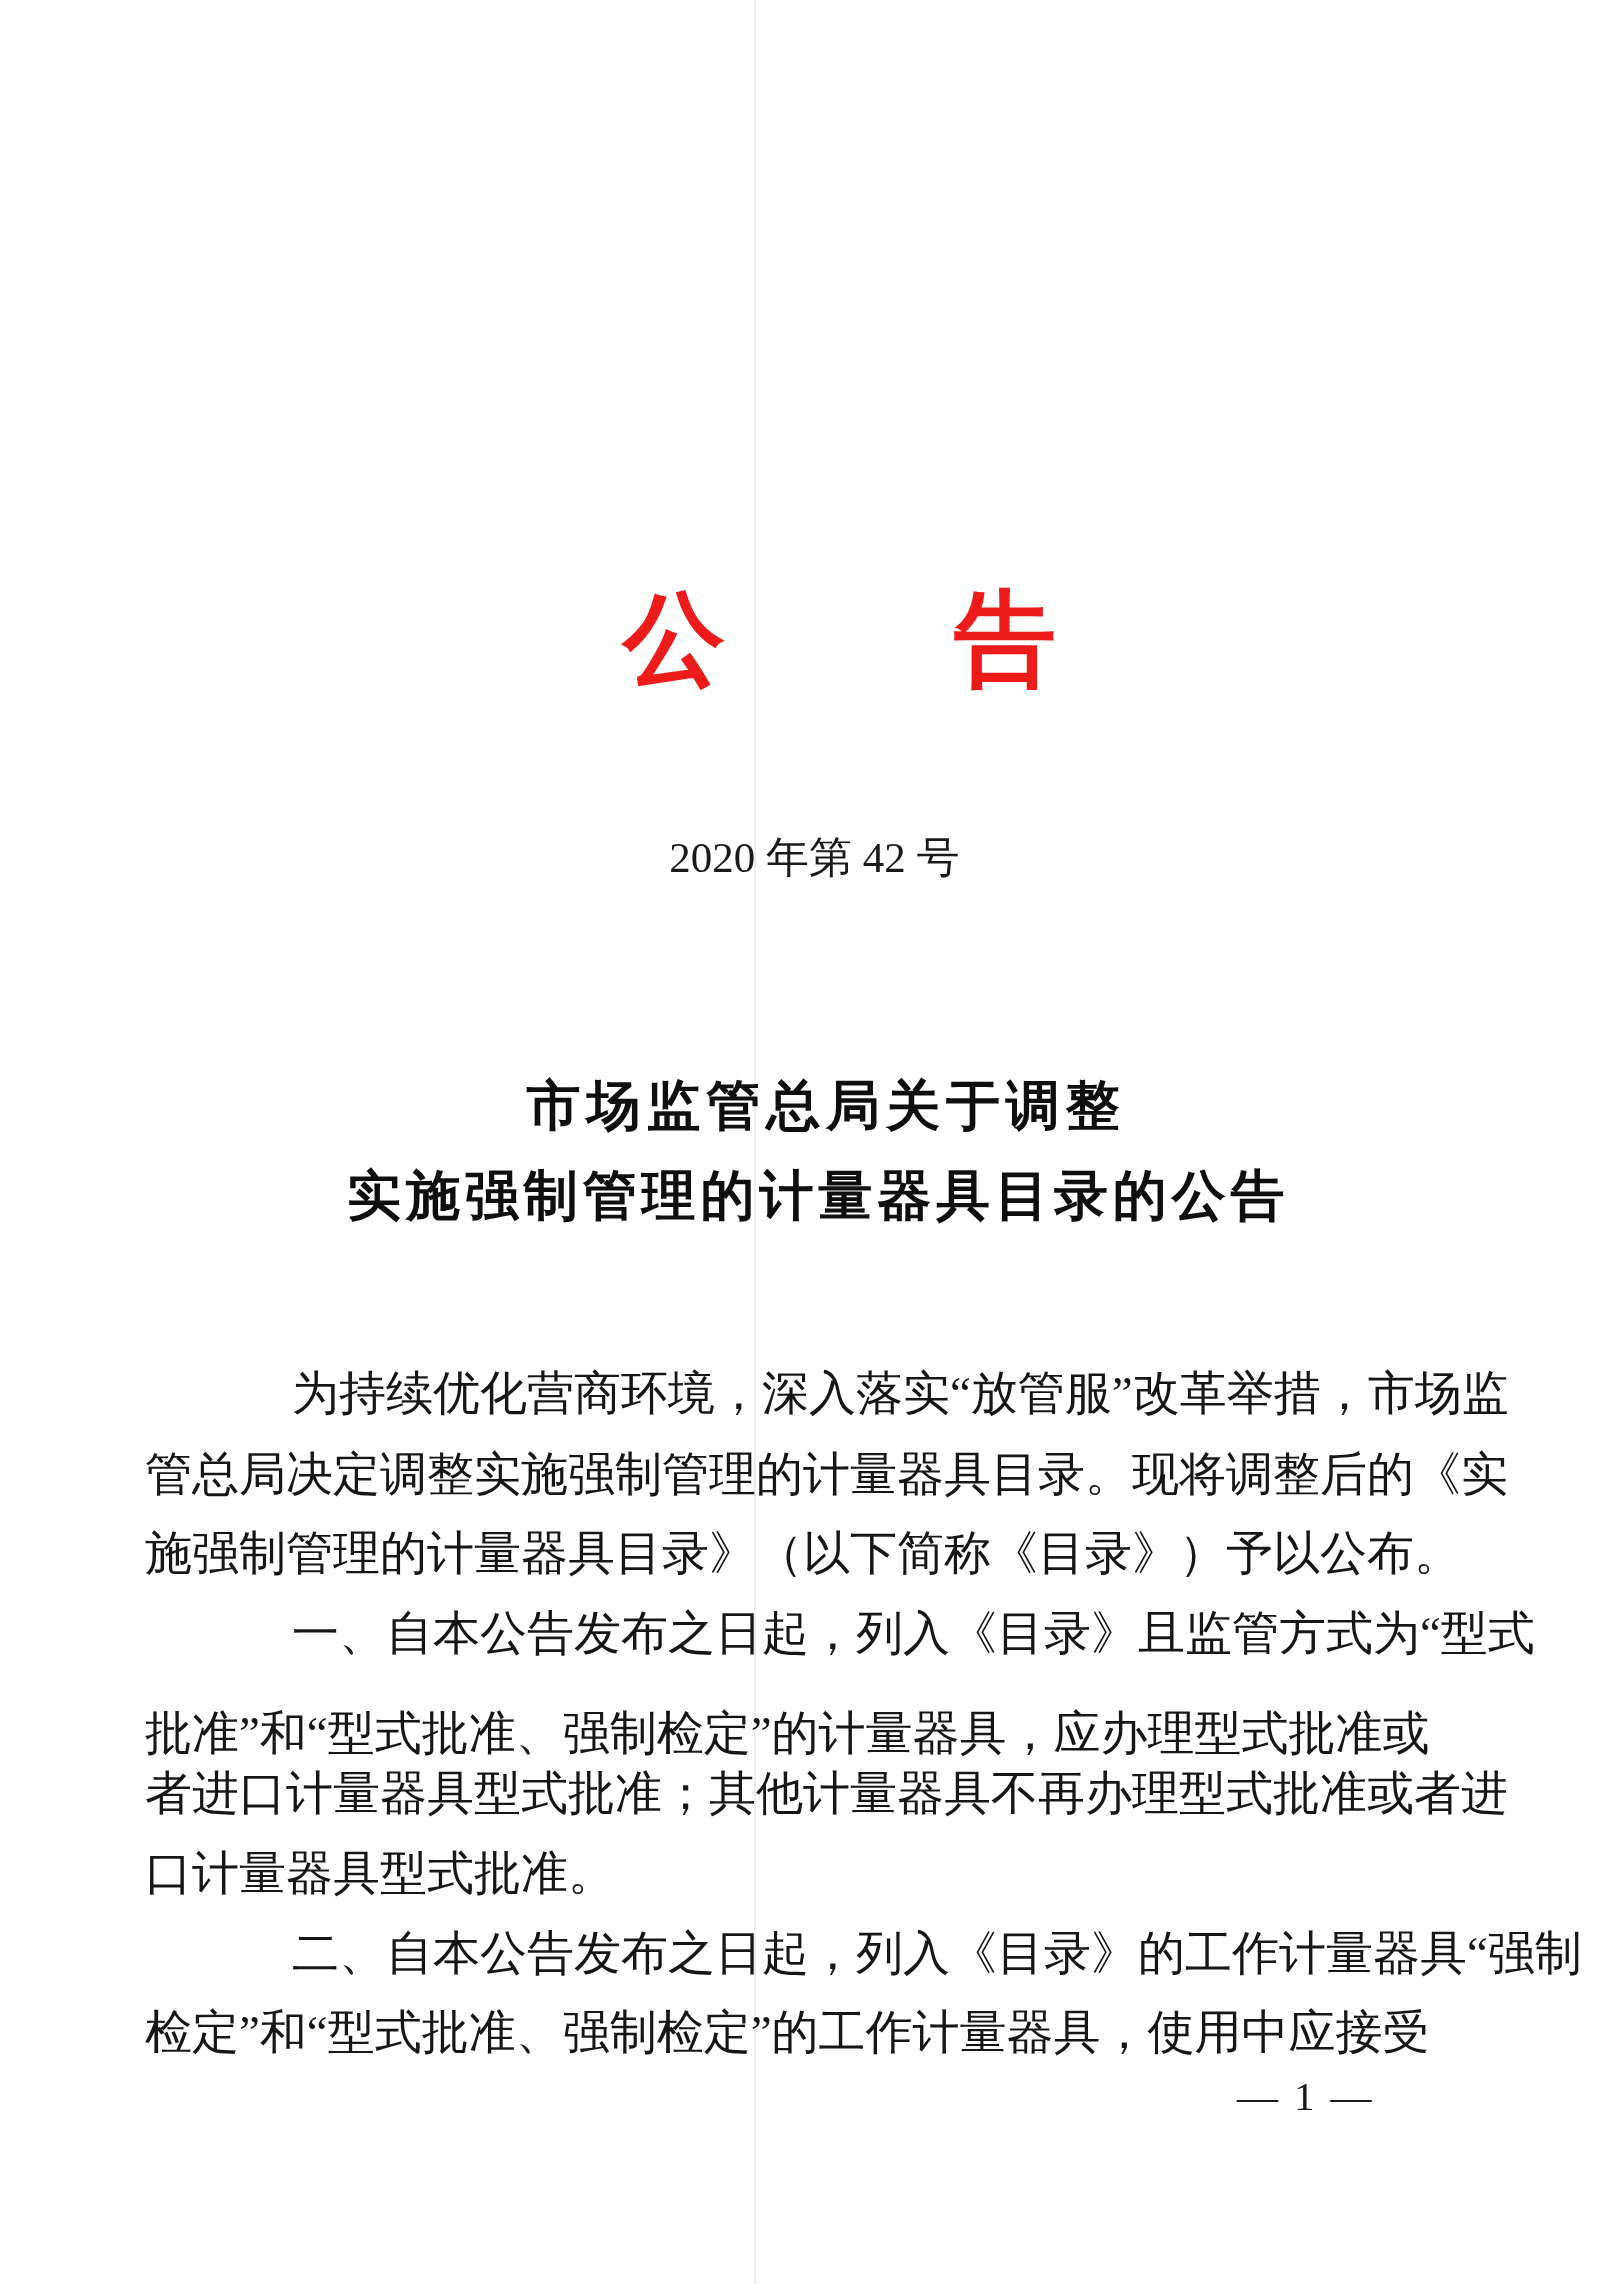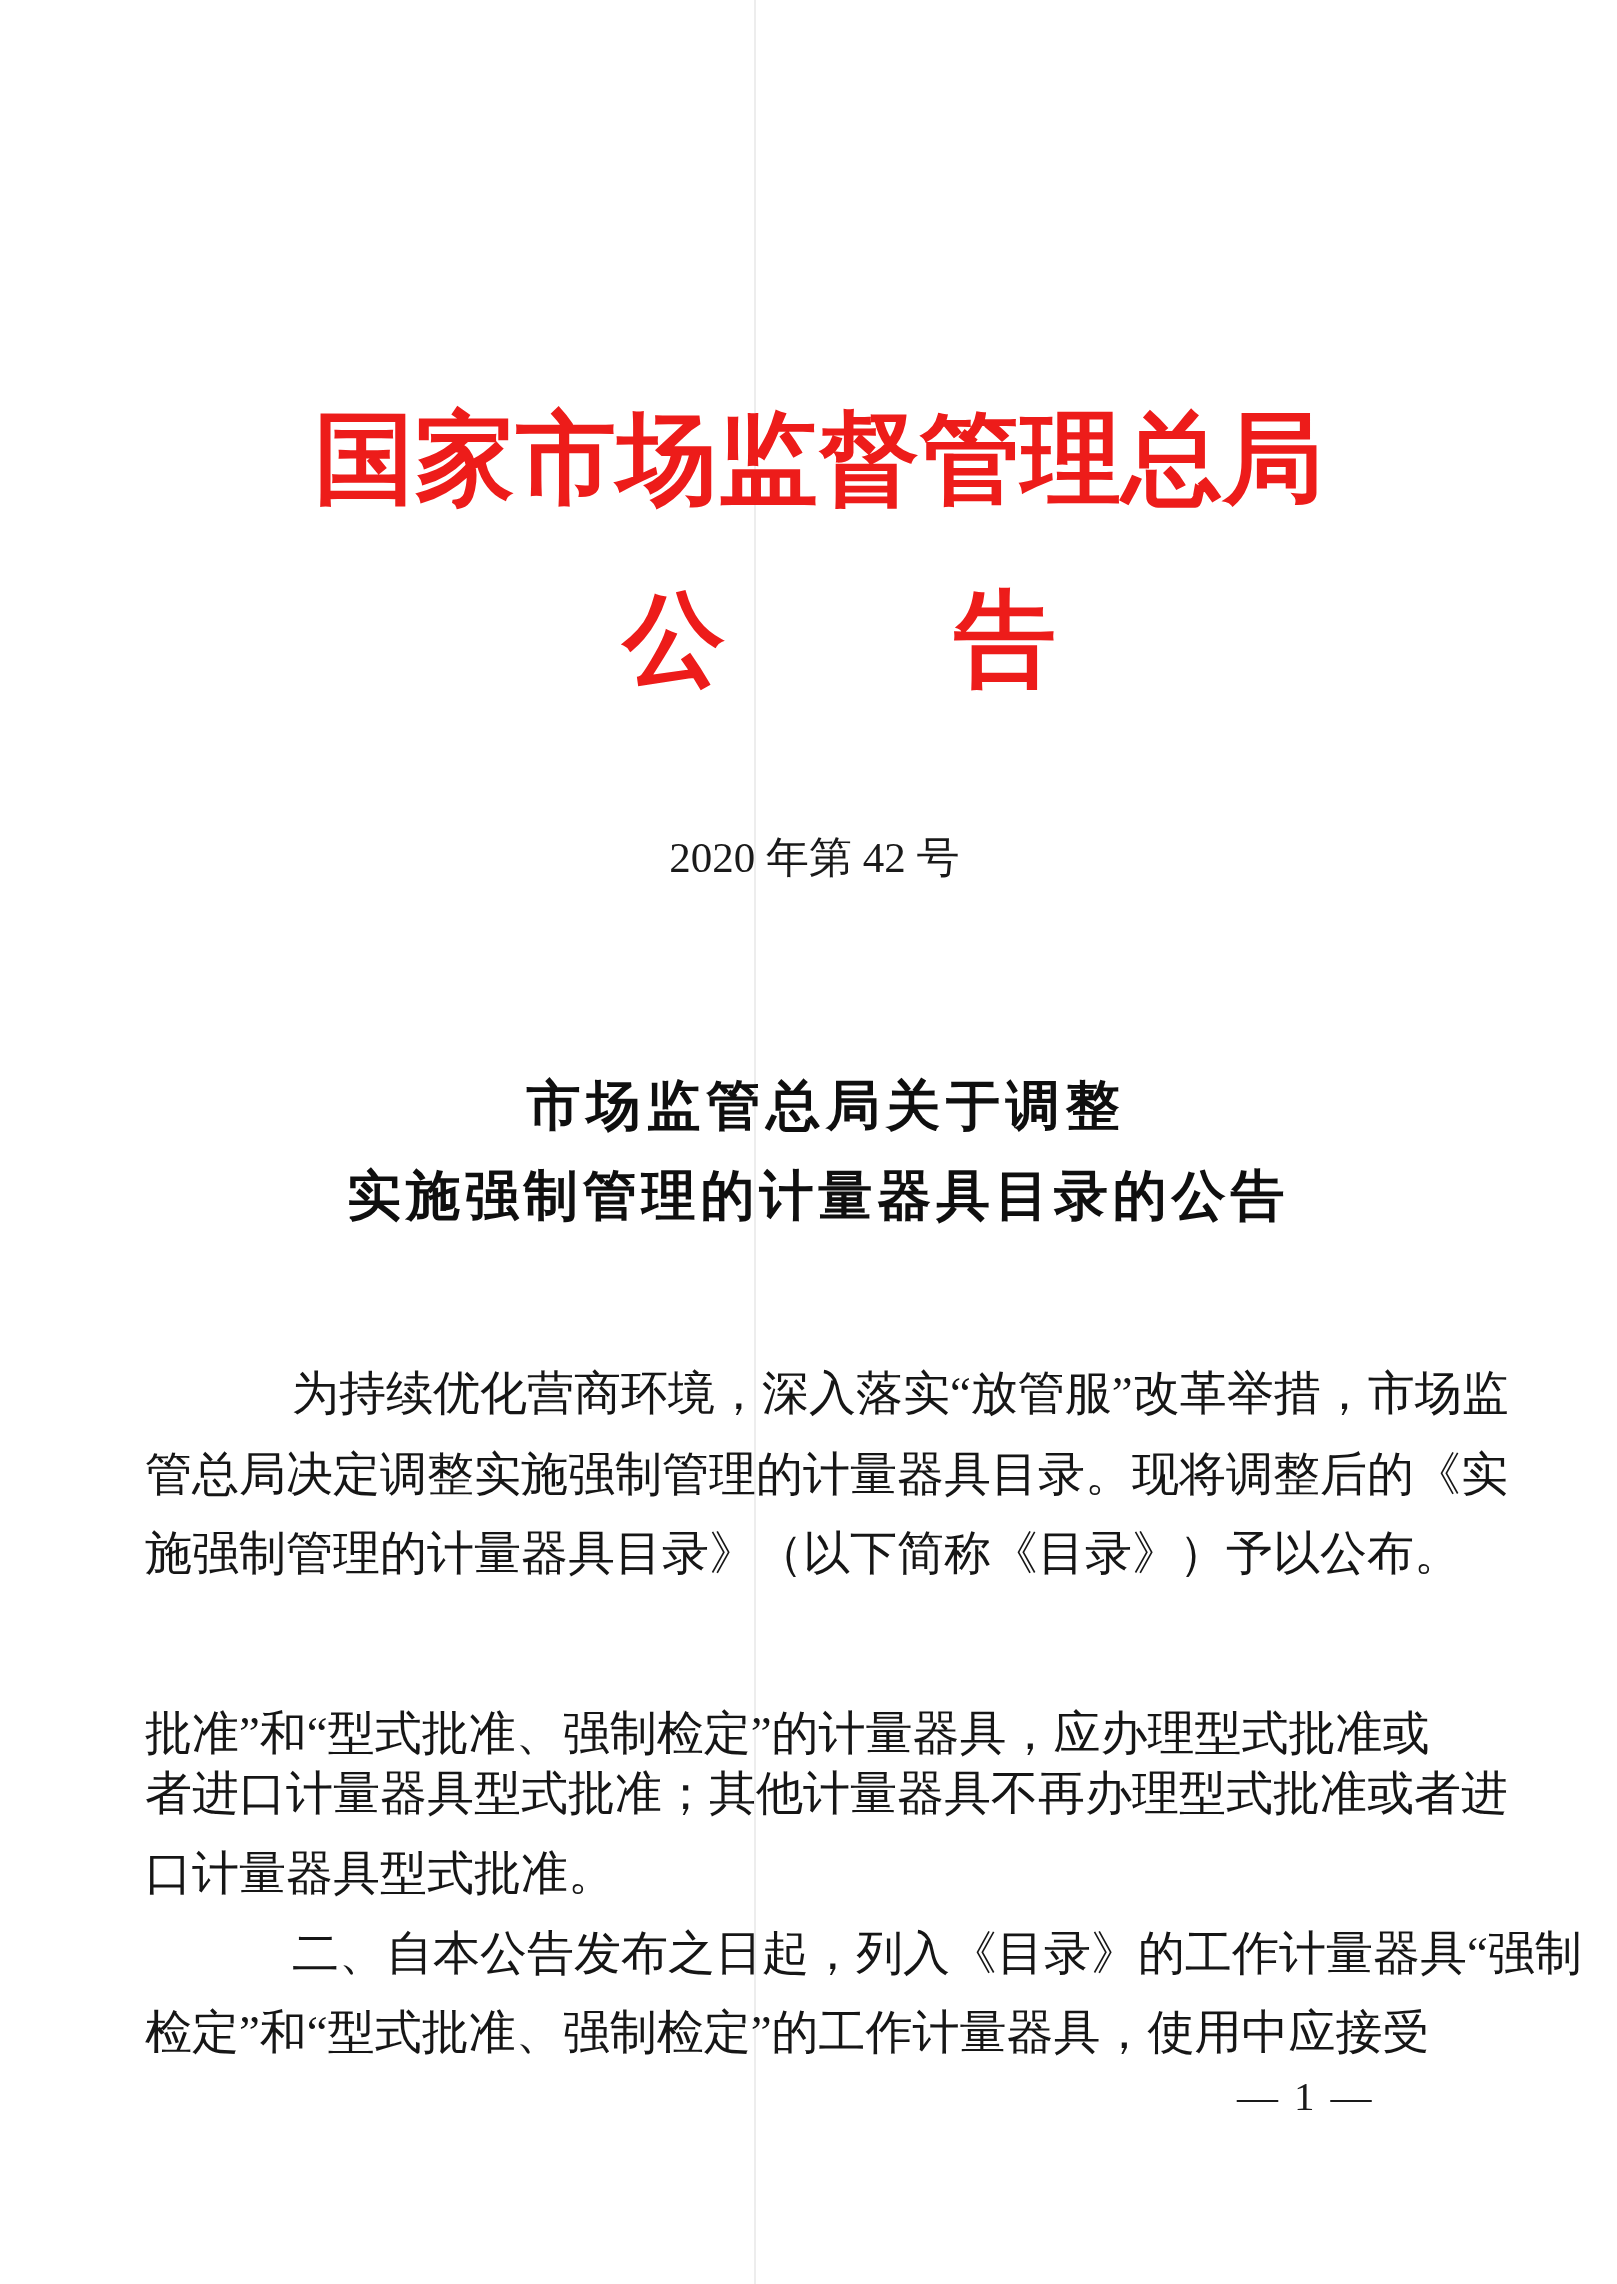--- a/index.html
+++ b/index.html
@@ -118,37 +118,37 @@
     white-space: nowrap;
   }
 </style>
 </head>
 <body>
 
 <div id="page">
 
   <div class="fold-line"></div>
 
-  <div class="agency-title">国家市场监督管理总局</div>
 
   <div class="gonggao">
     <span>公</span>
     <span class="gap"></span>
     <span>告</span>
   </div>
 
   <div class="doc-number">2020 年第 42 号</div>
 
   <div class="doc-title l1">市场监管总局关于调整</div>
 
   <div class="doc-title l2">实施强制管理的计量器具目录的公告</div>
 
   <div class="body-line bl0 indent">为持续优化营商环境，深入落实“放管服”改革举措，市场监</div>
   <div class="body-line bl1">管总局决定调整实施强制管理的计量器具目录。现将调整后的《实</div>
   <div class="body-line bl2">施强制管理的计量器具目录》（以下简称《目录》）予以公布。</div>
+  <div class="body-line bl3 indent">一、自本公告发布之日起，列入《目录》且监管方式为“型式</div>
   <div class="body-line bl4">批准”和“型式批准、强制检定”的计量器具，应办理型式批准或</div>
   <div class="body-line bl5">者进口计量器具型式批准；其他计量器具不再办理型式批准或者进</div>
   <div class="body-line bl6 short">口计量器具型式批准。</div>
   <div class="body-line bl7 indent">二、自本公告发布之日起，列入《目录》的工作计量器具“强制</div>
   <div class="body-line bl8">检定”和“型式批准、强制检定”的工作计量器具，使用中应接受</div>
 
   <div class="page-number">— 1 —</div>
 
 </div>
 

